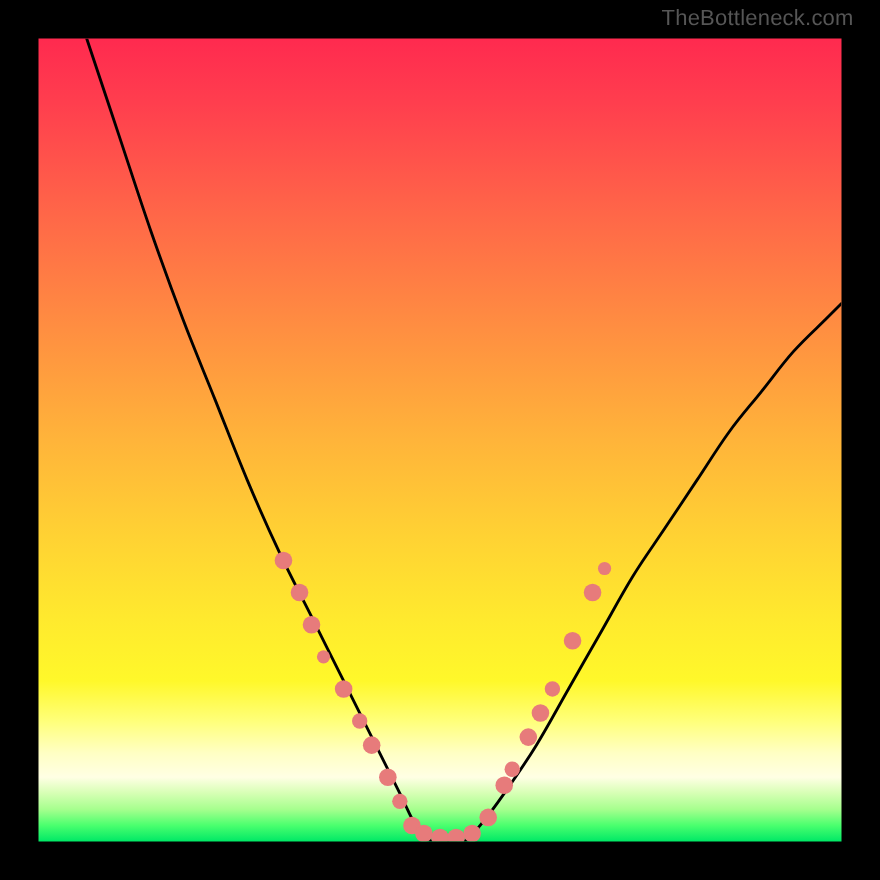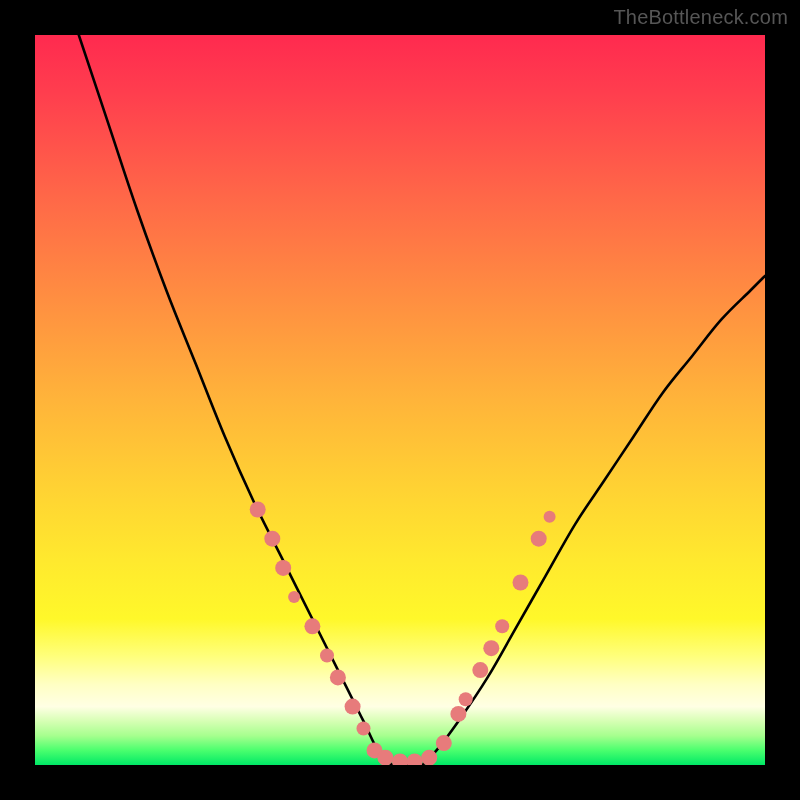--- a/index.html
+++ b/index.html
@@ -47,21 +47,21 @@
   .plot svg {
     position: absolute;
     left: 0;
     top: 0;
     width: 730px;
     height: 730px;
   }
   .attribution {
     position: absolute;
     top: 6px;
-    right: 12px;
+    right: 24px;
     color: #565656;
     font-size: 20px;
     font-weight: 500;
     letter-spacing: 0.2px;
     user-select: none;
   }
 </style>
 </head>
 <body>
 

